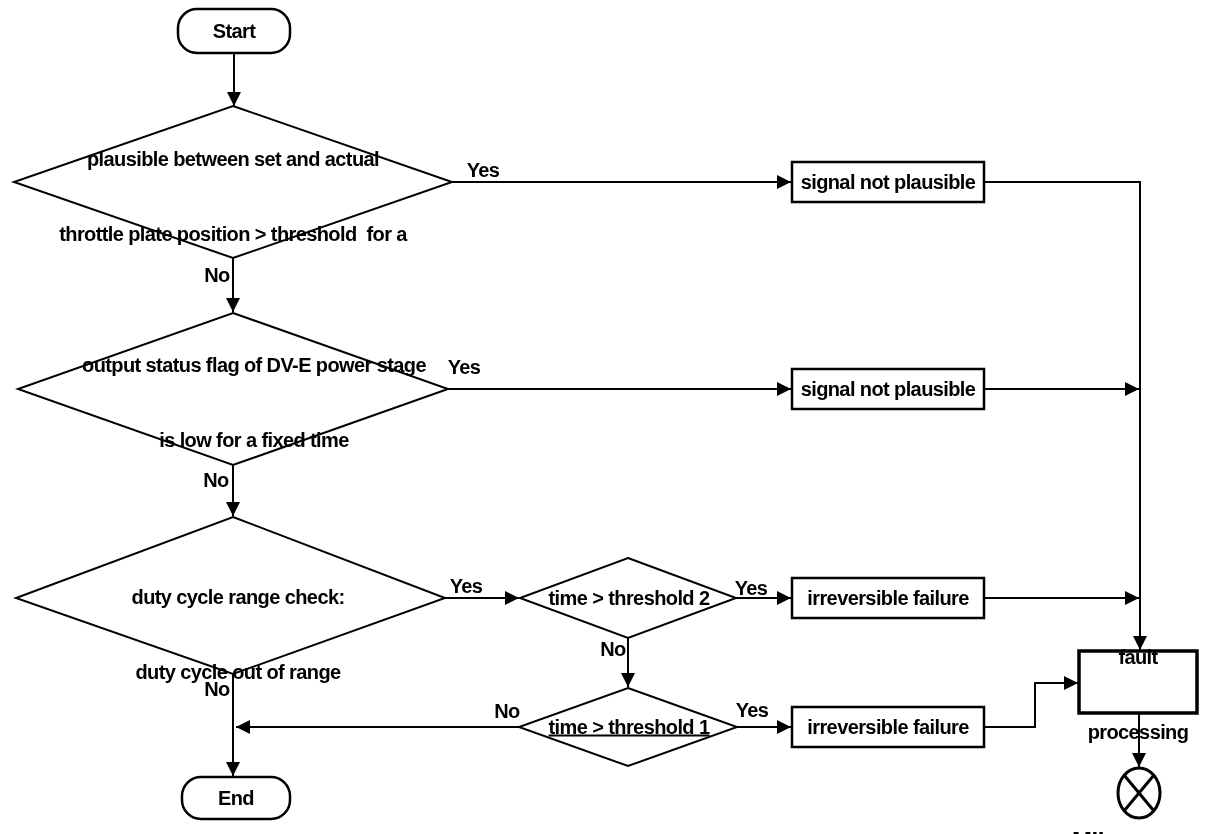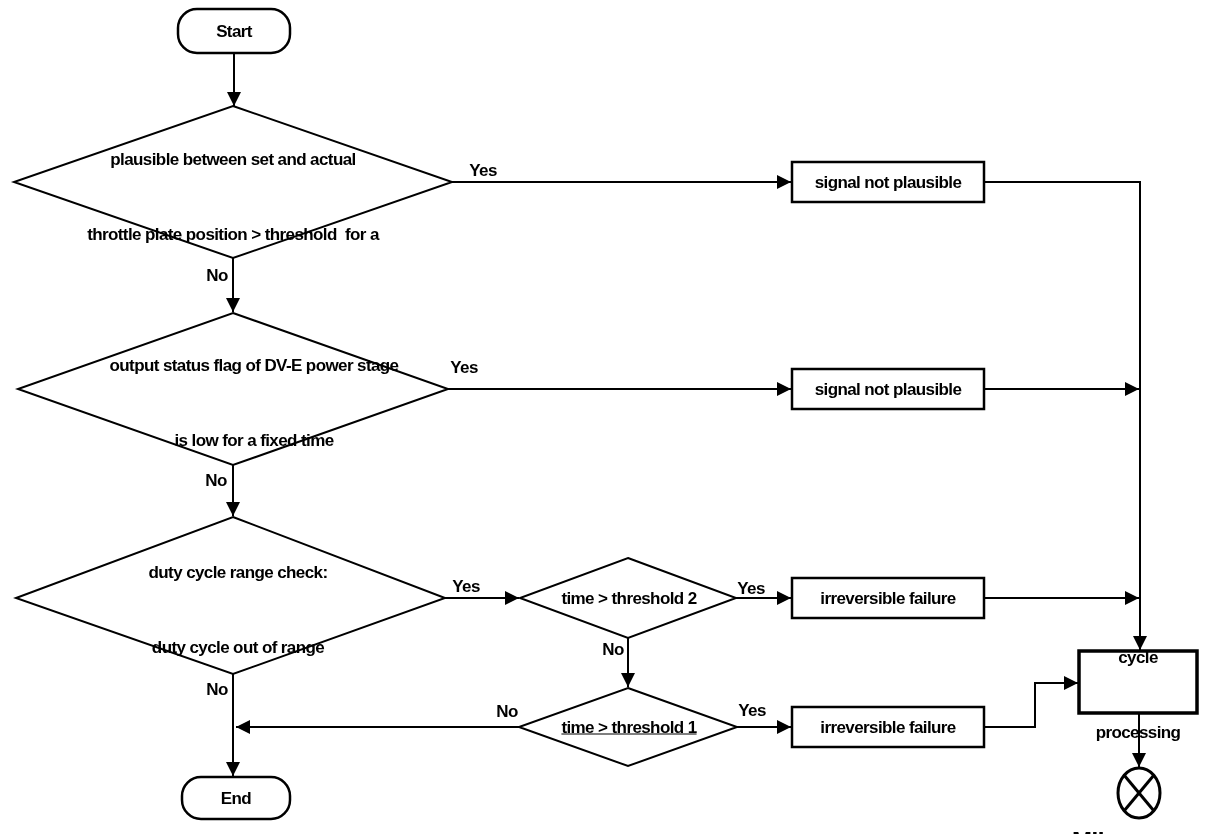--- a/index.html
+++ b/index.html
@@ -8,21 +8,21 @@
     background: #ffffff;
     position: relative;
     font-family: "Liberation Sans", "DejaVu Sans", sans-serif;
     overflow: hidden;
   }
   #canvas-svg { position: absolute; left: 0; top: 0; }
   .lbl {
     position: absolute;
     transform: translate(-50%, -50%);
     font-weight: 700;
-    font-size: 17px;
+    font-size: 20px;
     letter-spacing: -0.6px;
     color: #000000;
     text-align: center;
     white-space: pre;
     line-height: 25px;
   }
   .lbl-mil {
     font-size: 24px;
     letter-spacing: -0.5px;
     line-height: 26px;
@@ -81,39 +81,39 @@
 <div class="lbl" style="left:233px; top:184px;">
   <div>plausible between set and actual</div>
   <div>throttle plate position &gt; threshold  for a</div>
 </div>
 
 <div class="lbl" style="left:233px; top:390px;margin-left:21px;">
   <div>output status flag of DV-E power stage</div>
   <div>is low for a fixed time</div>
 </div>
 
-<div class="lbl" style="left:238px; top:597px;">
+<div class="lbl" style="left:238px; top:622px;">
   <div>duty cycle range check:</div>
   <div>duty cycle out of range</div>
 </div>
 
 <div class="lbl" style="left:629px; top:598px;">time &gt; threshold 2</div>
 
 <div class="lbl" style="left:629px; top:727px;text-decoration:underline;">time &gt; threshold 1</div>
 
 <div class="lbl" style="left:888px; top:182px;">signal not plausible</div>
 
 <div class="lbl" style="left:888px; top:389px;">signal not plausible</div>
 
 <div class="lbl" style="left:888px; top:598px;">irreversible failure</div>
 
 <div class="lbl" style="left:888px; top:727px;">irreversible failure</div>
 
 <div class="lbl" style="left:1138px; top:682px;">
-  <div>cycle</div>
+  <div>fault</div>
   <div>processing</div>
 </div>
 
 <div class="lbl lbl-mil" style="left:1092px; top:793px;margin-top:48px;">MIL</div>
 
 <div class="lbl" style="left:236px; top:798px;">End</div>
 
 <div class="lbl" style="left:483px; top:170px;">Yes</div>
 <div class="lbl" style="left:217px; top:275px;">No</div>
 <div class="lbl" style="left:464px; top:367px;">Yes</div>

